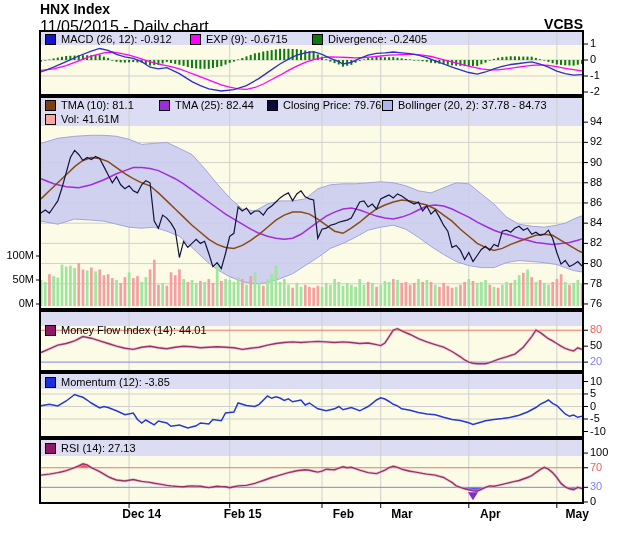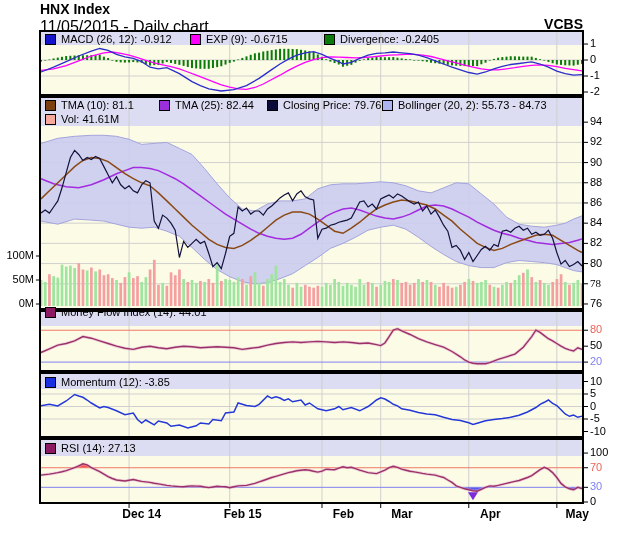--- a/index.html
+++ b/index.html
@@ -420,47 +420,47 @@
     </svg>
 
   <div class="lg" style="left:45px;top:33px">
     <span class="sw" style="background: rgb(20, 20, 204);"></span>
     <span>MACD (26, 12):  -0.912</span>
   </div>
   <div class="lg" style="left:190px;top:33px">
     <span class="sw" style="background: rgb(255, 0, 255);"></span>
     <span>EXP (9):  -0.6715</span>
   </div>
-  <div class="lg" style="left:324px;top:33px">
+  <div class="lg" style="left:312px;top:33px">
     <span class="sw" style="background: rgb(10, 122, 10);"></span>
     <span>Divergence:  -0.2405</span>
   </div>
 
   <div class="lg" style="left:45px;top:99px">
     <span class="sw" style="background: rgb(123, 63, 16);"></span>
     <span>TMA (10):  81.1</span>
   </div>
   <div class="lg" style="left:159px;top:99px">
     <span class="sw" style="background: rgb(155, 47, 217);"></span>
     <span>TMA (25):  82.44</span>
   </div>
   <div class="lg" style="left:267px;top:99px">
     <span class="sw" style="background: rgb(10, 10, 58);"></span>
     <span>Closing Price:  79.76</span>
   </div>
   <div class="lg" style="left:382px;top:99px">
     <span class="sw" style="background: rgb(174, 180, 238);"></span>
-    <span>Bollinger (20, 2):  55.73 - 84.73</span>
+    <span>Bollinger (20, 2):  37.78 - 84.73</span>
   </div>
   <div class="lg" style="left:45px;top:113px">
     <span class="sw" style="background: rgb(247, 167, 155);"></span>
     <span>Vol:  41.61M</span>
   </div>
 
-  <div class="lg" style="left:45px;top:306px">
+  <div class="lg" style="left:45px;top:324px">
     <span class="sw" style="background: rgb(139, 26, 98);"></span>
     <span>Money Flow Index (14):  44.01</span>
   </div>
   <div class="lg" style="left:45px;top:376px">
     <span class="sw" style="background: rgb(26, 47, 224);"></span>
     <span>Momentum (12):  -3.85</span>
   </div>
   <div class="lg" style="left:45px;top:442px">
     <span class="sw" style="background: rgb(139, 26, 98);"></span>
     <span>RSI (14):  27.13</span>
@@ -472,21 +472,21 @@
       <span class="axlab" style="left: 590px; top: 69.0147px; color: rgb(0, 0, 0);">-1</span>
       <span class="axlab" style="left: 590px; top: 85.0016px; color: rgb(0, 0, 0);">-2</span>
       <span class="axlab" style="left: 590px; top: 115.162px; color: rgb(0, 0, 0);">94</span>
       <span class="axlab" style="left: 590px; top: 135.363px; color: rgb(0, 0, 0);">92</span>
       <span class="axlab" style="left: 590px; top: 155.564px; color: rgb(0, 0, 0);">90</span>
       <span class="axlab" style="left: 590px; top: 175.765px; color: rgb(0, 0, 0);">88</span>
       <span class="axlab" style="left: 590px; top: 195.965px; color: rgb(0, 0, 0);">86</span>
       <span class="axlab" style="left: 590px; top: 216.166px; color: rgb(0, 0, 0);">84</span>
       <span class="axlab" style="left: 590px; top: 236.367px; color: rgb(0, 0, 0);">82</span>
       <span class="axlab" style="left: 590px; top: 256.568px; color: rgb(0, 0, 0);">80</span>
-      <span class="axlab" style="left: 590px; top: 276.769px; color: rgb(0, 0, 0); font-family: Liberation Serif, serif;">78</span>
+      <span class="axlab" style="left: 590px; top: 276.769px; color: rgb(0, 0, 0);">78</span>
       <span class="axlab" style="left: 590px; top: 296.97px; color: rgb(0, 0, 0);">76</span>
       <span class="vlab" style="left: 1px; top: 249px; width: 33px; color: rgb(0, 0, 0);">100M</span>
       <span class="vlab" style="left: 1px; top: 273px; width: 33px; color: rgb(0, 0, 0);">50M</span>
       <span class="vlab" style="left: 1px; top: 297px; width: 33px; color: rgb(0, 0, 0);">0M</span>
       <span class="axlab" style="left: 590px; top: 323.247px; color: rgb(232, 100, 90);">80</span>
       <span class="axlab" style="left: 590px; top: 339.173px; color: rgb(0, 0, 0);">50</span>
       <span class="axlab" style="left: 590px; top: 355.099px; color: rgb(128, 128, 240);">20</span>
       <span class="axlab" style="left: 590px; top: 374.5px; color: rgb(0, 0, 0);">10</span>
       <span class="axlab" style="left: 590px; top: 387px; color: rgb(0, 0, 0);">5</span>
       <span class="axlab" style="left: 590px; top: 399.5px; color: rgb(0, 0, 0);">0</span>

